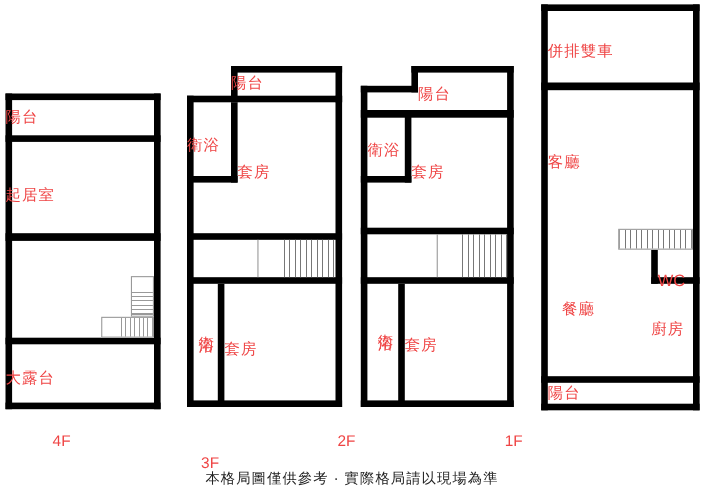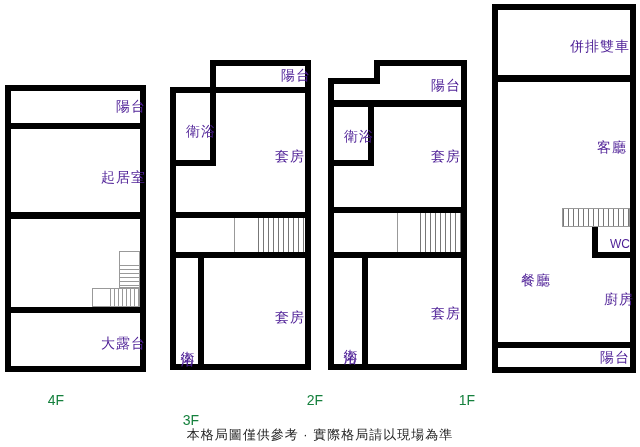--- a/index.html
+++ b/index.html
@@ -3,34 +3,34 @@
 <meta charset="utf-8">
 <style>
   * { margin:0; padding:0; box-sizing:border-box; }
   html,body { background:#fff; }
   #canvas {
     position:relative; width:640px; height:447px; background:#ffffff;
     font-family:"Liberation Sans","DejaVu Sans",sans-serif; overflow:hidden;
   }
   .w { position:absolute; background:#000; }
   .lbl {
-    position:absolute; color:#4c1d95; font-size:14px; line-height:16px;
-    letter-spacing:1px; text-align:right; white-space:nowrap;
+    position:absolute; color:#ef4444; font-size:14px; line-height:16px;
+    letter-spacing:1px; text-align:left; white-space:nowrap;
   }
   .vert {
     writing-mode:vertical-rl; text-orientation:upright;
     letter-spacing:2px; white-space:normal; line-height:20px;
   }
   .stairbox { position:absolute; border:1px solid #999; background:#fff; }
   .treads-v { background-image:repeating-linear-gradient(to right,#777 0,#777 1px,transparent 1px,transparent 5px); }
   .treads-v4 { background-image:repeating-linear-gradient(to right,#999 0,#999 1px,transparent 1px,transparent 4px); }
   .treads-h { background-image:repeating-linear-gradient(to bottom,#999 0,#999 1px,transparent 1px,transparent 4px); }
   .inner { position:absolute; }
   .thinline { position:absolute; width:1px; background:#999; }
-  .floor-label { position:absolute; font-size:14px; color:#15803d; text-align:center; width:40px; }
+  .floor-label { position:absolute; font-size:14px; color:#ef4444; text-align:center; width:40px; }
   .disclaimer {
     position:absolute; left:0; top:426px; width:640px; text-align:center;
     font-size:13px; letter-spacing:1px; color:#222;
   }
 </style>
 </head>
 <body>
 
 <div id="canvas">
 
@@ -116,21 +116,21 @@
     <i class="w" style="left:492px;top:367px;width:144px;height:6px"></i>
     <i class="w" style="left:492px;top:75px;width:144px;height:7px"></i>
     <i class="w" style="left:592px;top:227px;width:6px;height:31px"></i>
     <i class="w" style="left:592px;top:252px;width:44px;height:6px"></i>
     <i class="w" style="left:492px;top:342px;width:144px;height:6px"></i>
 
     <div class="stairbox treads-v" style="left:562px;top:208px;width:68px;height:19px"></div>
 
     <div class="lbl" style="left:498px;top:38px;width:132px">併排雙車</div>
     <div class="lbl" style="left:498px;top:139px;width:129px">客廳</div>
-    <div class="lbl" style="left:598px;top:236px;width:32px;font-size:12px;letter-spacing:0">WC</div>
+    <div class="lbl" style="left:598px;top:248px;width:32px;font-size:15px;letter-spacing:0">WC</div>
     <div class="lbl" style="left:511px;top:272px;width:40px">餐廳</div>
     <div class="lbl" style="left:592px;top:291px;width:42px">廚房</div>
     <div class="lbl" style="left:498px;top:349px;width:132px">陽台</div>
 
     <div class="floor-label" style="left:447px;top:392px">1F</div>
   </div>
 
   <div class="disclaimer">本格局圖僅供參考 · 實際格局請以現場為準</div>
 
 </div>

